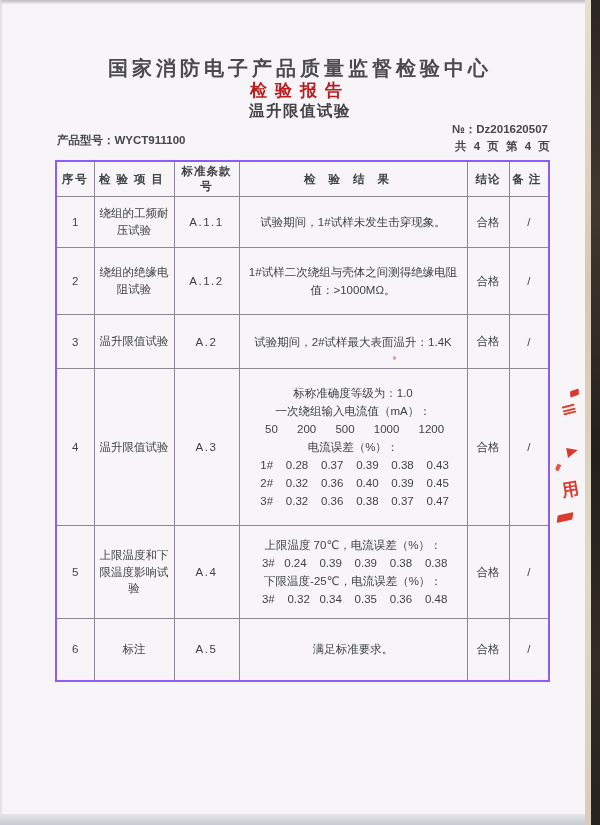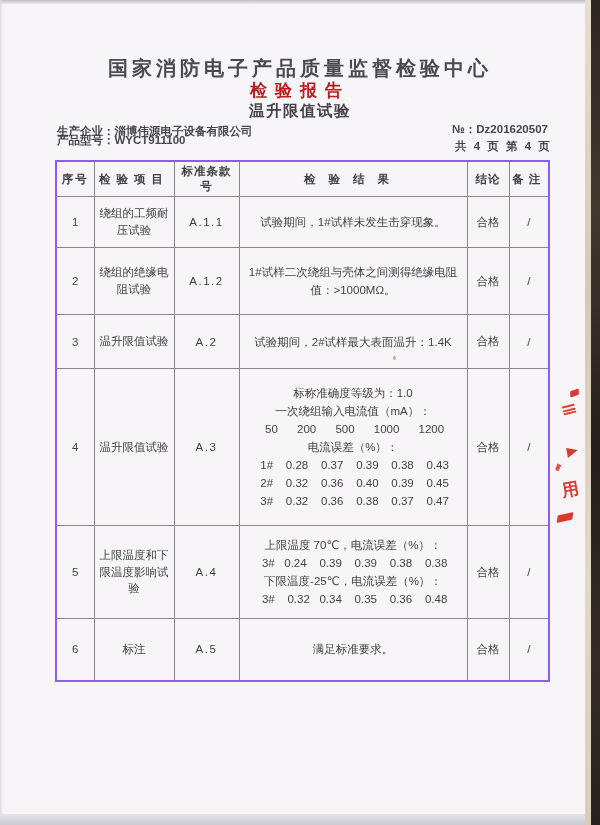--- a/index.html
+++ b/index.html
@@ -84,21 +84,20 @@
 </style>
 </head>
 <body>
 
 <div class="page">
 
   <div class="hline center-name">国家消防电子产品质量监督检验中心</div>
   <div class="hline report-title">检验报告</div>
   <div class="hline summary-title">温升限值试验</div>
 
-  <div class="meta m-manufacturer">生产企业：淄博伟源电子设备有限公司</div>
   <div class="meta m-model">产品型号：WYCT911100</div>
   <div class="meta m-no">№：Dz201620507</div>
   <div class="meta m-pages">共 4 页 第 4 页</div>
 
   <table class="report-table">
     <colgroup>
       <col style="width:38px">
         <col style="width:80px">
         <col style="width:65px">
       <col style="width:228px">

